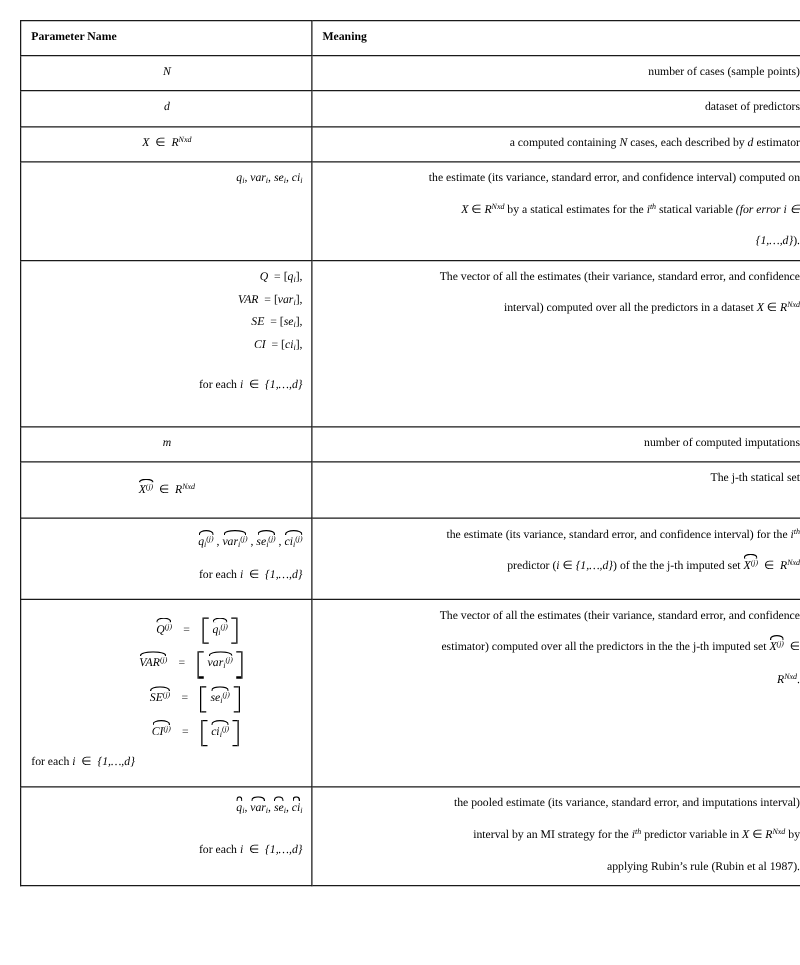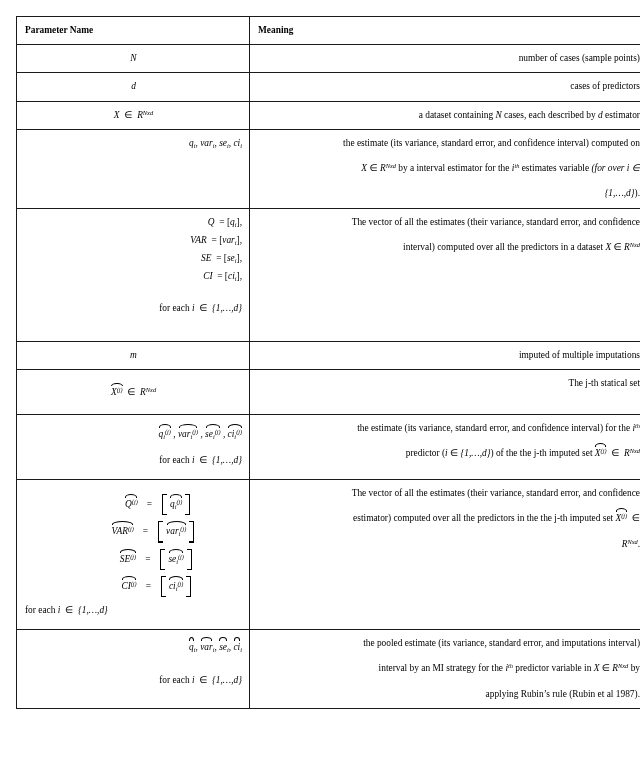--- a/index.html
+++ b/index.html
@@ -84,34 +84,34 @@
     <td class="cell-left">
       <span>number of cases (sample points)</span>
     </td>
   </tr>
 
   <tr>
     <td class="cell-center">
       <span class="mi">d</span>
     </td>
     <td class="cell-left">
-      <span>cases of predictors</span>
+      <span>dataset of predictors</span>
     </td>
   </tr>
 
   <tr>
     <td class="cell-center">
       <span class="nowrapx">
         <span class="mi">X</span>
         &nbsp;<span>∈</span>&nbsp;
         <span class="mi">R</span><sup class="mi">Nxd</sup>
       </span>
     </td>
     <td class="cell-left">
-      <span>a dataset containing</span>
+      <span>a computed containing</span>
       <span class="mi">N</span>
       <span>cases, each described by</span>
       <span class="mi">d</span>
       <span>estimator</span>
     </td>
   </tr>
 
   <tr>
     <td class="cell-left">
       <span class="nowrapx">
@@ -120,24 +120,24 @@
         <span class="mi">se</span><sub>i</sub>,
         <span class="mi">ci</span><sub>i</sub>
       </span>
     </td>
     <td class="cell-left">
       <span class="p-line">
         <span>the estimate (its variance, standard error, and confidence interval) computed on</span>
       </span>
       <span class="p-line">
         <span class="nowrapx"><span class="mi">X</span>&nbsp;<span>∈</span>&nbsp;<span class="mi">R</span><sup class="mi">Nxd</sup></span>
-        <span>by a interval estimator for the</span>
+        <span>by a statical estimates for the</span>
         <span class="nowrapx"><span class="mi">i</span><sup class="mi">th</sup></span>
-        <span>estimates variable</span>
-        <span class="mi nowrapx">(<span>for over i</span> <span>∈</span></span>
+        <span>statical variable</span>
+        <span class="mi nowrapx">(<span>for error i</span> <span>∈</span></span>
       </span>
       <span class="p-line">
         <span><span class="mi">{1,…,d}</span>).</span>
       </span>
     </td>
   </tr>
 
   <tr>
     <td class="cell-left">
       <span class="eqline tight">
@@ -179,21 +179,21 @@
       <span class="blank-pad"></span>
       <span style="display:block;height:66px;"></span>
     </td>
   </tr>
 
   <tr>
     <td class="cell-center">
       <span class="mi">m</span>
     </td>
     <td class="cell-left">
-      <span>imputed of multiple imputations</span>
+      <span>number of computed imputations</span>
     </td>
   </tr>
 
   <tr>
     <td class="cell-center">
       <span style="display:inline-block;padding-top:9px;padding-bottom:7px;" class="nowrapx">
         <span class="hat wide-hat"><span class="mi">X</span><sup class="sj">(<span>j</span>)</sup></span>
         &nbsp;<span>∈</span>&nbsp;
         <span class="mi">R</span><sup class="mi">Nxd</sup>
       </span>

